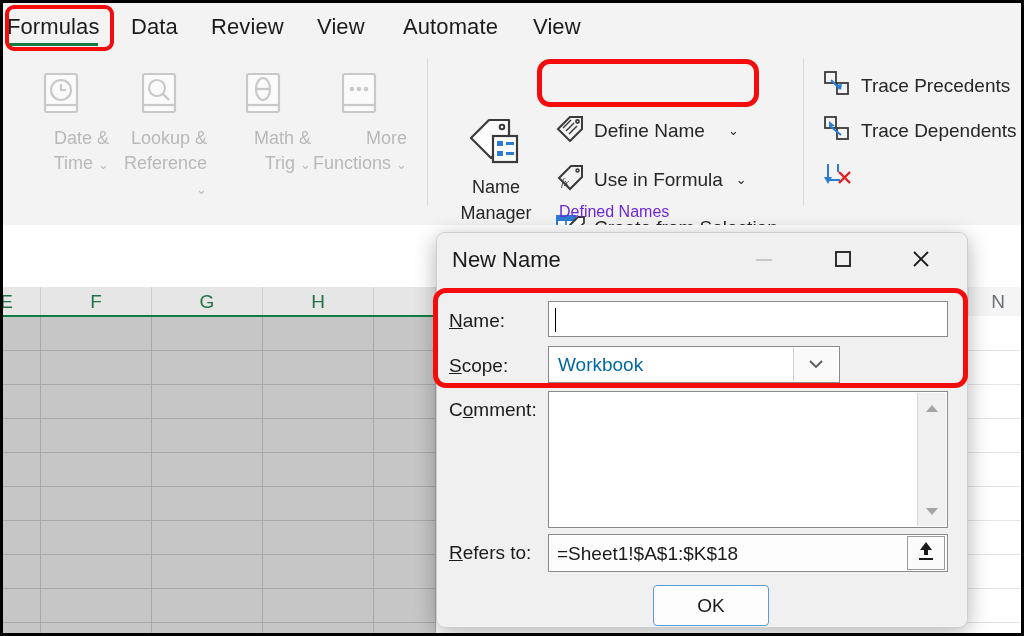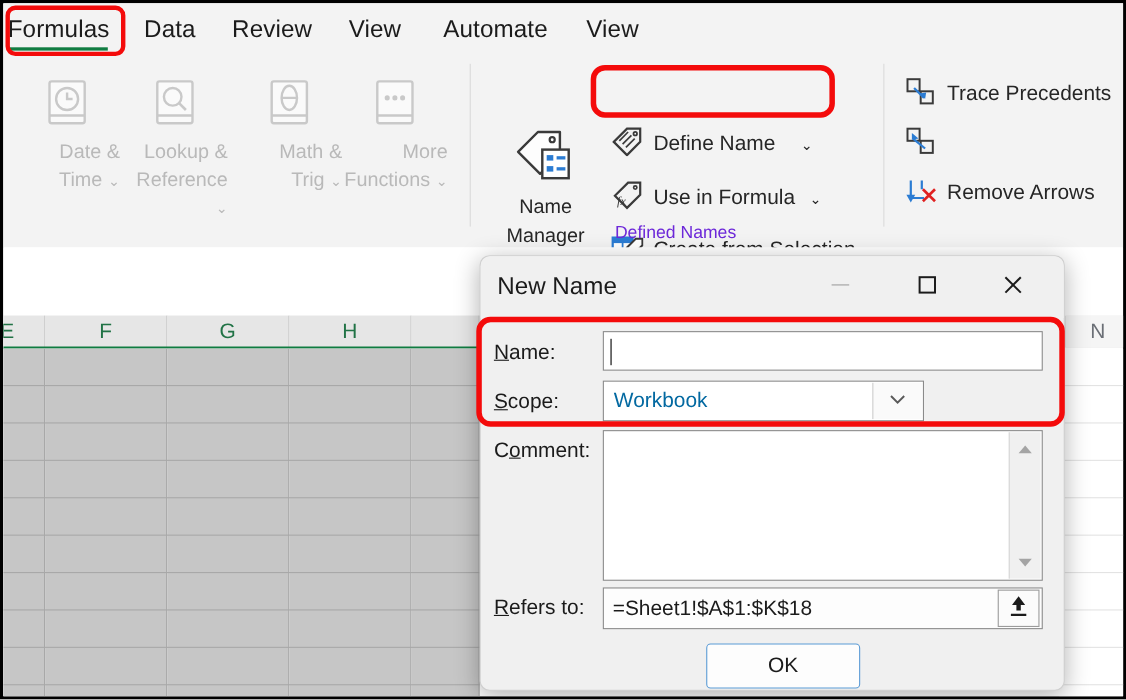--- a/index.html
+++ b/index.html
@@ -229,33 +229,33 @@
 
       <div class="auditbtn" style="left:820px;top:63px">
         <span>
           <svg width="28" height="26" viewBox="0 0 28 26">
             <rect x="2" y="2" width="11" height="11" fill="none" stroke="#3a3a3a" stroke-width="1.8"></rect>
             <rect x="14" y="13" width="11" height="11" fill="none" stroke="#3a3a3a" stroke-width="1.8"></rect>
             <path d="M7 11 L18 20" stroke="#2b7cd3" stroke-width="2"></path>
             <path d="M6 12 L6 6 L12 11 Z" fill="#2b7cd3"></path>
           </svg>
         </span>
+        <span>Trace Dependents</span>
       </div>
 
       <div class="auditbtn" style="left:820px;top:108px">
         <span>
           <svg width="28" height="26" viewBox="0 0 28 26">
             <path d="M5 4 L5 20 L17 20" fill="none" stroke="#2b7cd3" stroke-width="2"></path>
             <path d="M1 17 L9 17 L5 24 Z" fill="#2b7cd3"></path>
             <path d="M15 4 L15 12" stroke="#2b7cd3" stroke-width="2"></path>
             <line x1="16" y1="12" x2="27" y2="23" stroke="#e02020" stroke-width="2.4"></line>
             <line x1="27" y1="12" x2="16" y2="23" stroke="#e02020" stroke-width="2.4"></line>
           </svg>
         </span>
-        <span>Remove Arrows</span>
       </div>
 
     </div>
   </div>
 
   <div class="grid">
     <div class="gridtop"></div>
 
     <div class="colheaders">
       <div class="colh" style="left:-30px;width:68px">E</div>
@@ -367,21 +367,21 @@
         <div class="collapse" style="right:2px;top:1px">
           <span>
             <svg width="20" height="22">
               <path d="M10 2 L16 10 L12 10 L12 15 L8 15 L8 10 L4 10 Z" fill="#1b1b1b"></path>
               <line x1="3" y1="19" x2="17" y2="19" stroke="#1b1b1b" stroke-width="2"></line>
             </svg>
           </span>
         </div>
       </div>
 
-      <div class="dbtn default" style="left:205px;top:296px;width:140px">OK</div>
+      <div class="dbtn default" style="left:216px;top:296px;width:116px">OK</div>
 
     </div>
   </div>
 
   <div class="ann" style="left:2px;top:2px;width:109px;height:46px"></div>
   <div class="ann2" style="left:534px;top:56px;width:222px;height:48px"></div>
   <div class="ann2" style="left:430px;top:285px;width:535px;height:100px"></div>
 
 </div>
 

